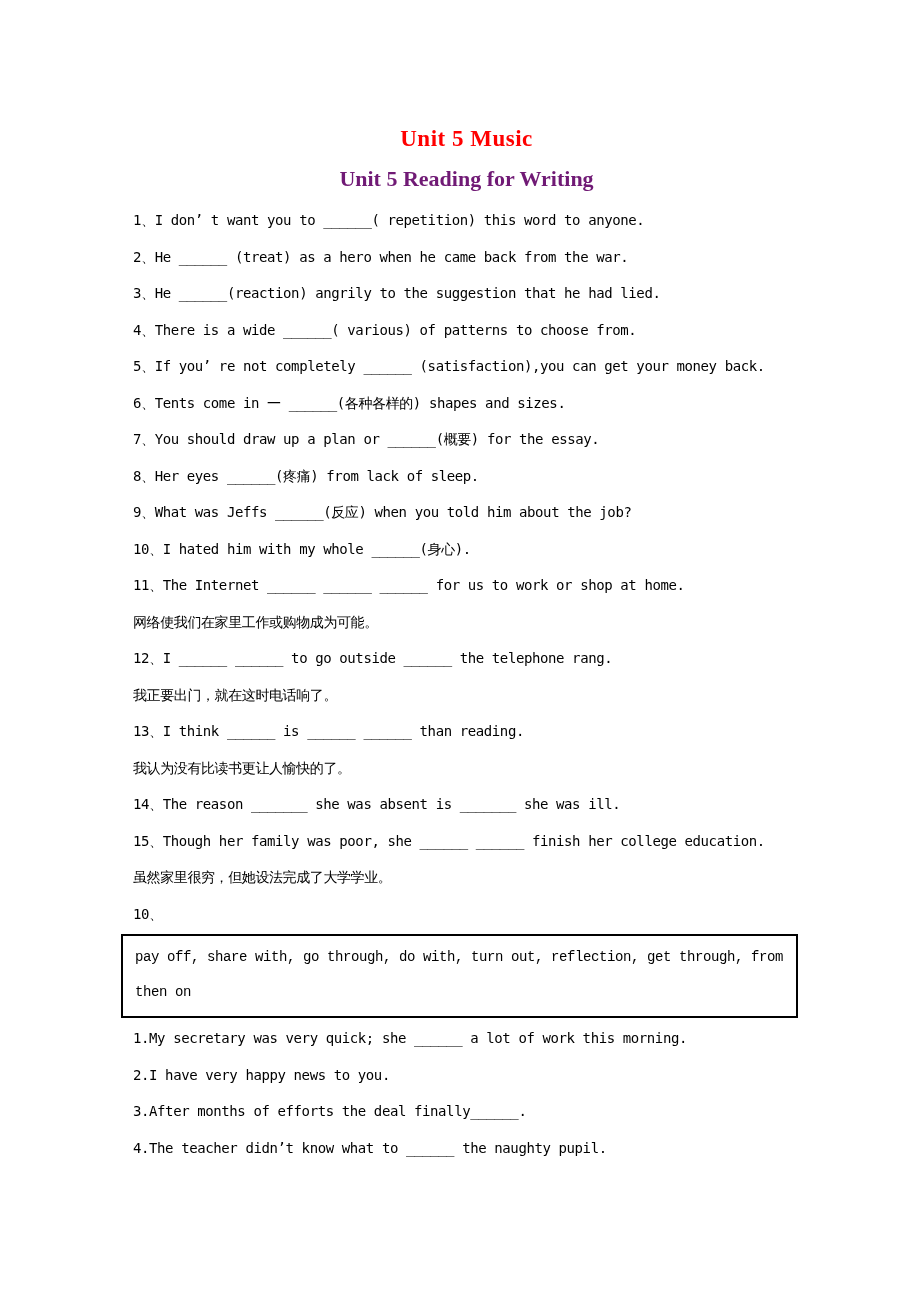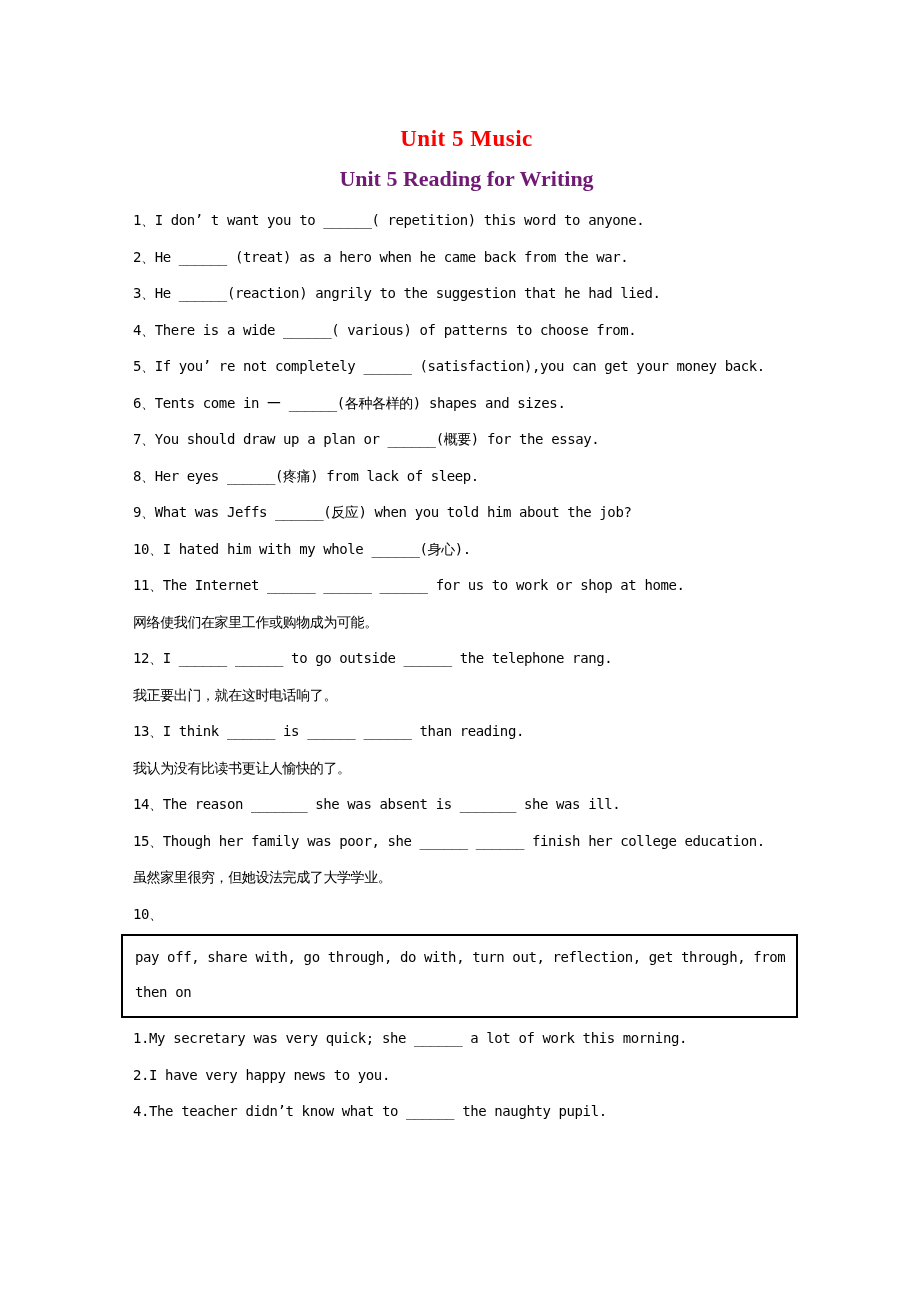--- a/index.html
+++ b/index.html
@@ -45,20 +45,21 @@
     white-space: pre-wrap;
   }
   .word-box {
     box-sizing: border-box;
     margin-left: -12px;
     width: 677px;
     border: 2px solid #000000;
     padding: 4px 10px 6px 12px;
     margin-top: 2px;
     margin-bottom: 2px;
+    font-family: Liberation Mono, monospace;
   }
   .word-box .line {
     line-height: 35px;
   }
 </style>
 </head>
 <body>
 
 <div class="page">
 
@@ -88,16 +89,17 @@
     <p class="line">虽然家里很穷，但她设法完成了大学学业。</p>
     <p class="line">10、</p>
 
     <div class="word-box">
       <p class="line">pay off, share with, go through, do with, turn out, reflection, get through, from</p>
       <p class="line">then on</p>
     </div>
 
     <p class="line">1.My secretary was very quick; she ______ a lot of work this morning.</p>
     <p class="line">2.I have very happy news to you.</p>
+    <p class="line">3.After months of efforts the deal finally______.</p>
     <p class="line">4.The teacher didn’t know what to ______ the naughty pupil.</p>
 
   </div>
 </div>
 
 </body></html>

